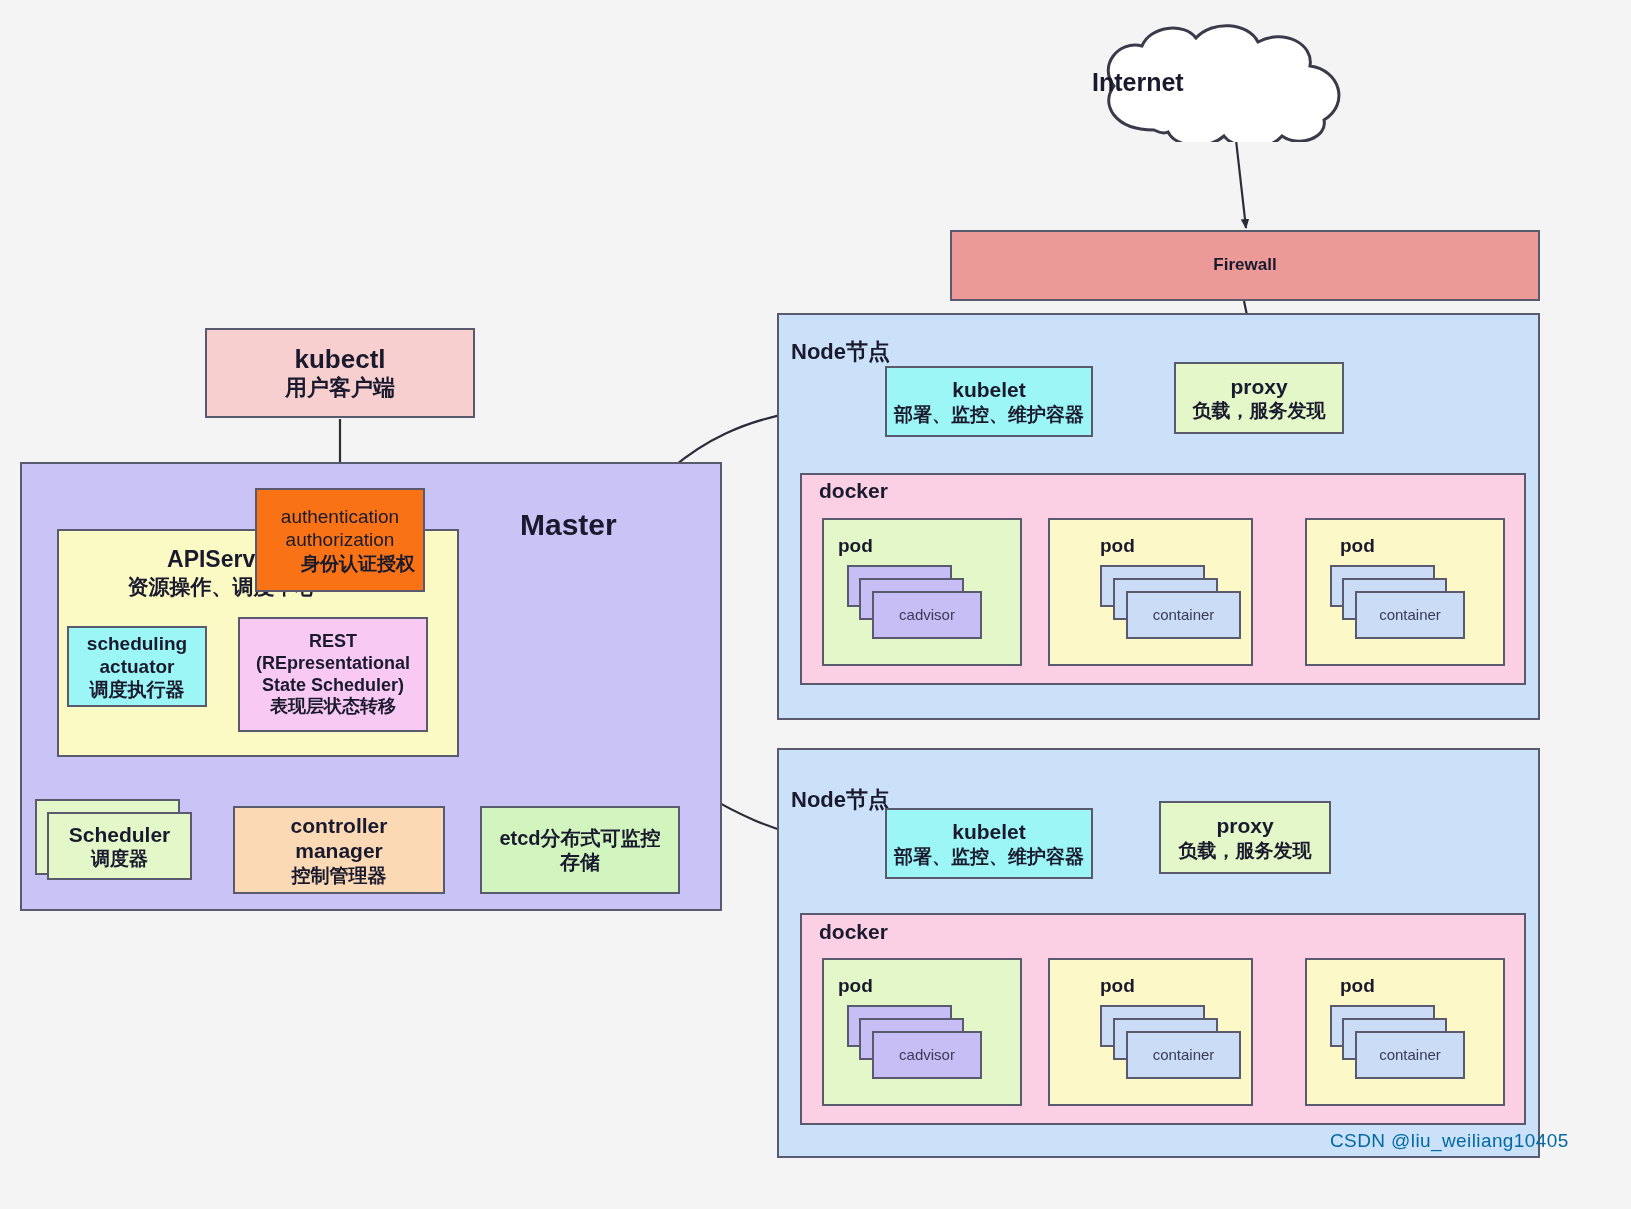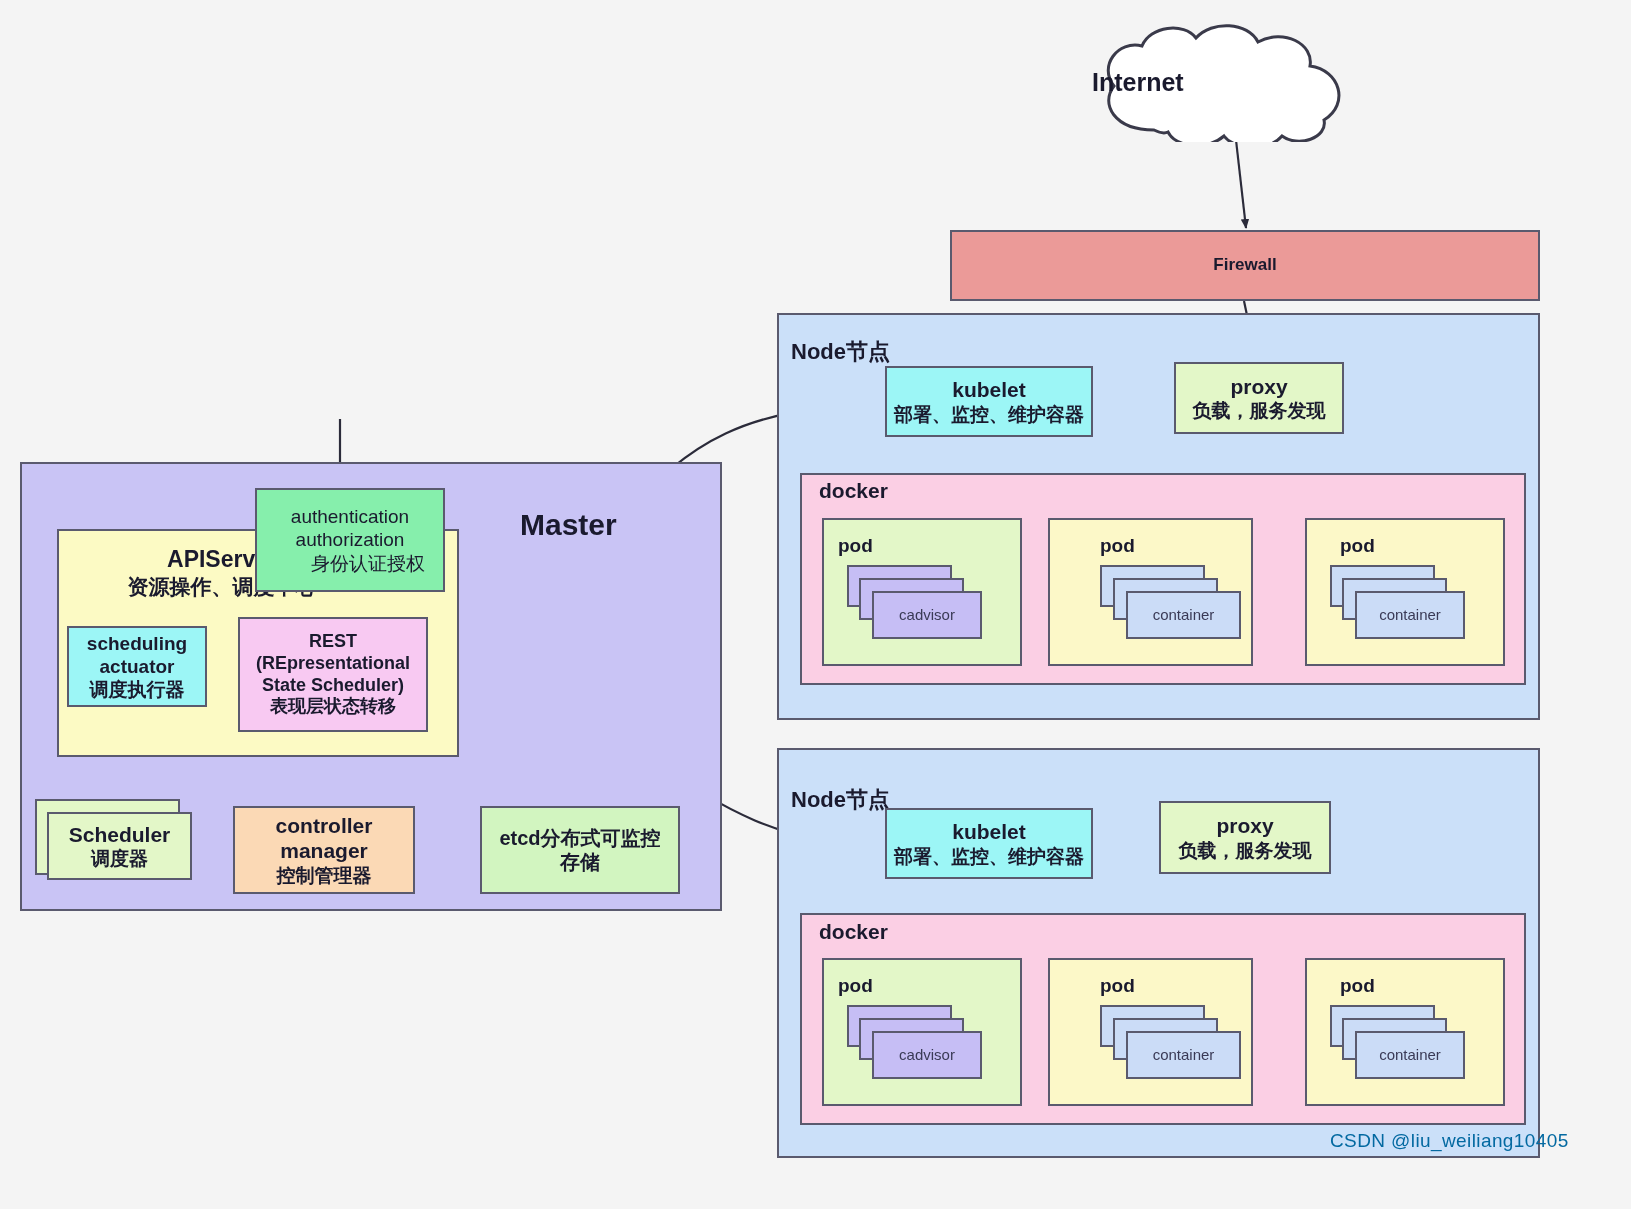--- a/index.html
+++ b/index.html
@@ -92,34 +92,38 @@
              C 120,-2 156,0 166,20 C 192,6 222,22 218,44 C 248,48 258,82 232,98
              C 236,116 206,126 190,114 C 176,130 142,128 132,114
              C 116,128 84,126 76,110 C 72,112 66,110 62,108 Z" fill="#ffffff" stroke="#3a3a4a" stroke-width="3"></path>
   </svg>
   <div class="cloudtxt" style="left:1092px;top:68px;width:275px;text-align:left;">Internet</div>
 
   <div class="box" style="left:950px;top:230px;width:590px;height:71px;background:#eb9a98;">
     <div class="ttl" style="font-size:17px;">Firewall</div>
   </div>
 
+  <div class="box" style="left:205px;top:328px;width:270px;height:90px;background:#f8cfcf;">
+    <div class="ttl" style="font-size:26px;">kubectl</div>
+    <div class="sub" style="font-size:22px;">用户客户端</div>
+  </div>
 
   <div class="grp" style="left:20px;top:462px;width:702px;height:449px;background:#c9c4f5;"></div>
   <div style="position:absolute;left:520px;top:508px;font-size:30px;font-weight:bold;">Master</div>
 
   <div class="grp" style="left:57px;top:529px;width:402px;height:228px;background:#fcfac4;"></div>
   <div style="position:absolute;left:57px;top:546px;width:330px;text-align:center;
               font-size:23px;font-weight:bold;">APIServer</div>
   <div style="position:absolute;left:52px;top:573px;width:340px;text-align:center;
               font-size:21px;font-weight:bold;">资源操作、调度中心</div>
 
-  <div class="box" style="left:255px;top:488px;width:190px;height:104px;background:#86efac;font-size:19px;">
+  <div class="box" style="left:255px;top:488px;width:170px;height:104px;background:#f97316;font-size:19px;">
     <div>authentication</div>
     <div>authorization</div>
-    <div style="font-weight:normal;margin-left:36px;">身份认证授权</div>
+    <div style="font-weight:bold;margin-left:36px;">身份认证授权</div>
   </div>
 
   <div class="box" style="left:238px;top:617px;width:190px;height:115px;background:#f8c9f2;font-size:18px;font-weight:bold;">
     <div>REST</div>
     <div>(REpresentational</div>
     <div>State Scheduler)</div>
     <div>表现层状态转移</div>
   </div>
 
   <div class="box" style="left:67px;top:626px;width:140px;height:81px;background:#9cf6f6;
@@ -128,21 +132,21 @@
     <div>actuator</div>
     <div>调度执行器</div>
   </div>
 
   <div class="box" style="left:35px;top:799px;width:145px;height:76px;background:#e3f7c8;"></div>
   <div class="box" style="left:47px;top:812px;width:145px;height:68px;background:#e3f7c8;">
     <div class="ttl" style="font-size:21px;">Scheduler</div>
     <div class="sub" style="font-size:19px;">调度器</div>
   </div>
 
-  <div class="box" style="left:233px;top:806px;width:182px;height:88px;background:#fbd9b5;
+  <div class="box" style="left:233px;top:806px;width:212px;height:88px;background:#fbd9b5;
               font-size:21px;font-weight:bold;">
     <div>controller</div>
     <div>manager</div>
     <div style="font-size:19px;">控制管理器</div>
   </div>
 
   <div class="box" style="left:480px;top:806px;width:200px;height:88px;background:#d2f5c0;
               font-size:20px;font-weight:bold;">
     <div>etcd分布式可监控</div>
     <div>存储</div>

